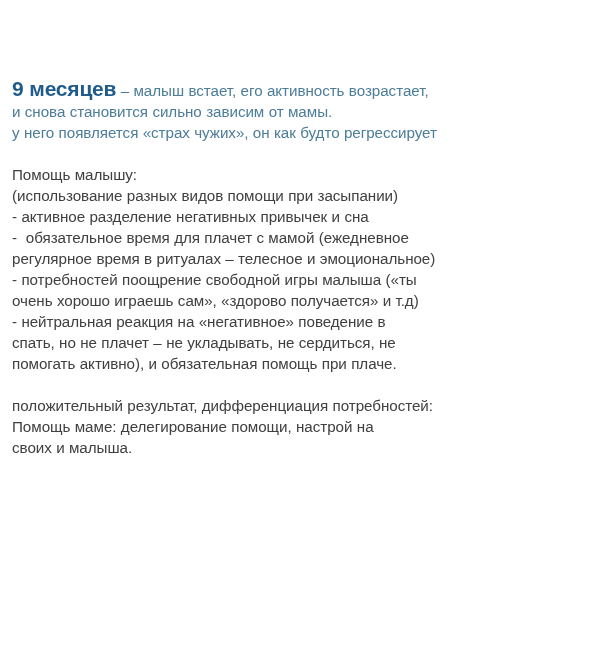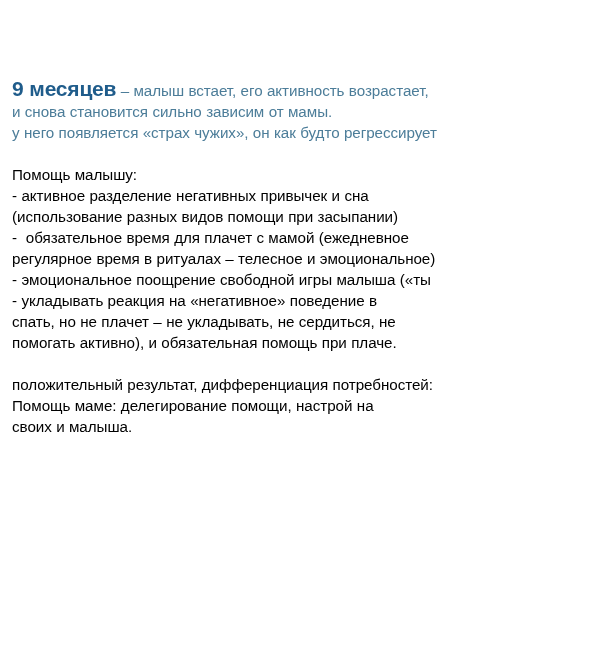--- a/index.html
+++ b/index.html
@@ -25,21 +25,21 @@
     padding: 30px 22px 0 12px;
     margin-top: 48px;
   }
 
   .article {
     width: 552px;
   }
 
   .para {
     margin: 0;
-    color: #000000;
+    color: #404040;
     font-size: 15.2px;
     line-height: 21px;
     letter-spacing: -0.05px;
     word-spacing: 0.2px;
   }
 
   .para .line {
     display: block;
     white-space: pre-wrap;
   }
@@ -68,26 +68,27 @@
   <article class="article">
 
     <p class="para lead">
       <span class="line"><span class="heading-term">9 месяцев</span><span> – малыш встает, его активность возрастает,</span></span>
       <span class="line">и снова становится сильно зависим от мамы.</span>
       <span class="line">у него появляется «страх чужих», он как будто регрессирует</span>
     </p>
 
     <p class="para">
       <span class="line">Помощь малышу:</span>
+      <span class="line">(использование разных видов помощи при засыпании)</span>
       <span class="line">- активное разделение негативных привычек и сна</span>
-      <span class="line">(использование разных видов помощи при засыпании)</span>
       <span class="line">-  обязательное время для плачет с мамой (ежедневное</span>
       <span class="line">регулярное время в ритуалах – телесное и эмоциональное)</span>
-      <span class="line">- эмоциональное поощрение свободной игры малыша («ты</span>
-      <span class="line">- укладывать реакция на «негативное» поведение в</span>
+      <span class="line">- потребностей поощрение свободной игры малыша («ты</span>
+      <span class="line">очень хорошо играешь сам», «здорово получается» и т.д)</span>
+      <span class="line">- нейтральная реакция на «негативное» поведение в</span>
       <span class="line">спать, но не плачет – не укладывать, не сердиться, не</span>
       <span class="line">помогать активно), и обязательная помощь при плаче.</span>
     </p>
 
     <p class="para">
       <span class="line">положительный результат, дифференциация потребностей:</span>
       <span class="line">Помощь маме: делегирование помощи, настрой на</span>
       <span class="line">своих и малыша.</span>
     </p>
 

